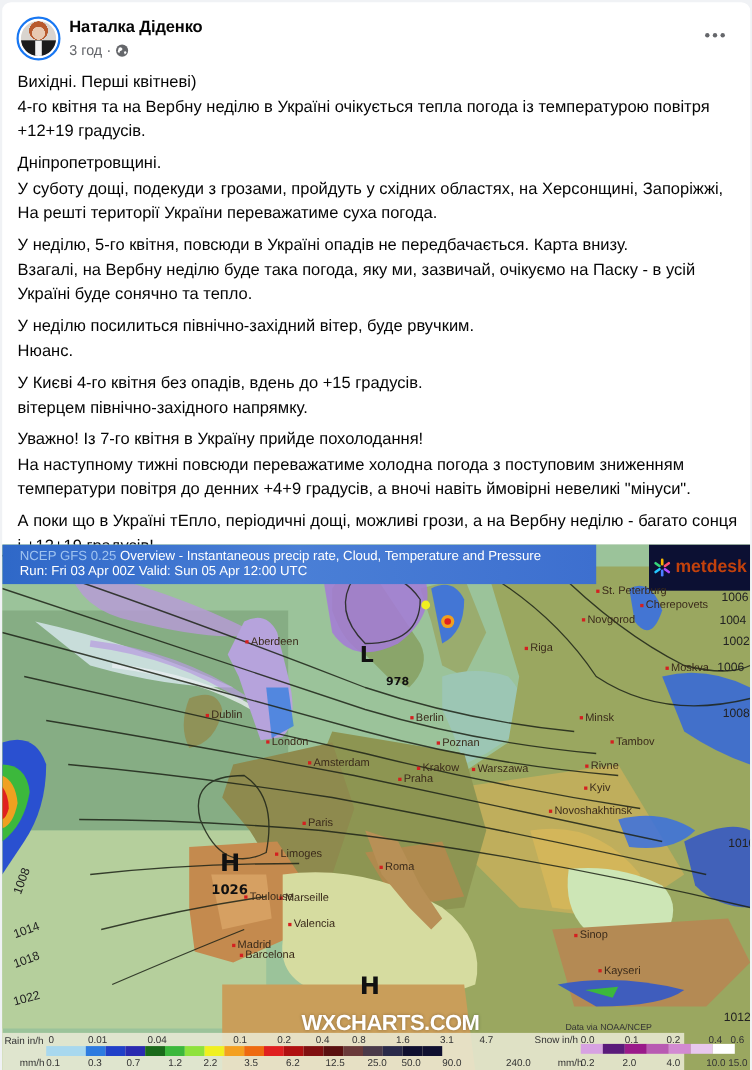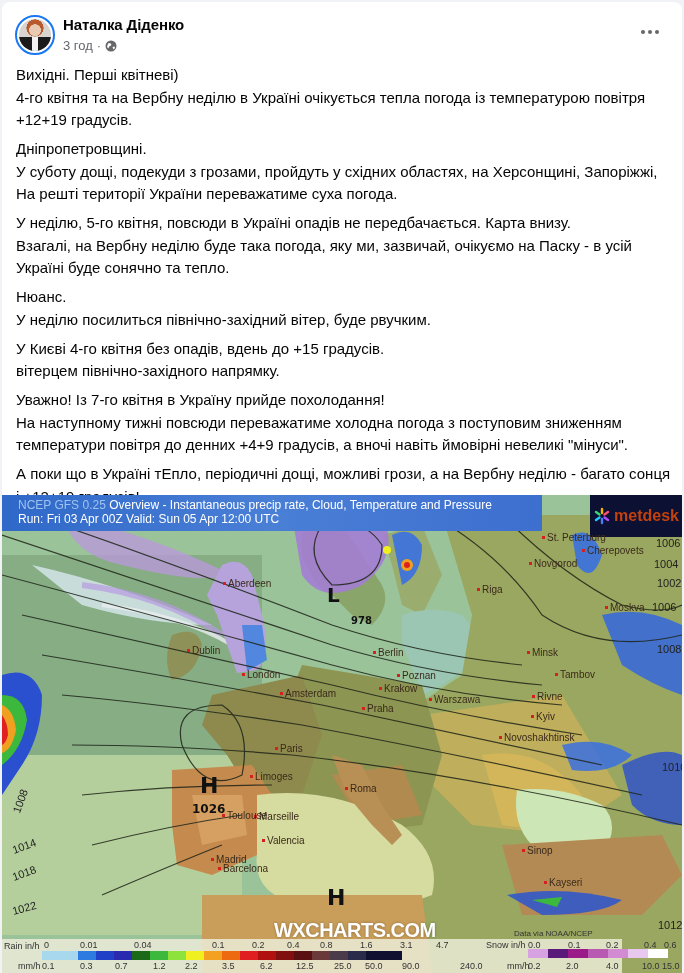--- a/index.html
+++ b/index.html
@@ -115,22 +115,22 @@
       <div>Дніпропетровщині.</div>
       <div>У суботу дощі, подекуди з грозами, пройдуть у східних областях, на Херсонщині, Запоріжжі,</div>
       <div>На решті території України переважатиме суха погода.</div>
     </div>
     <div class="para">
       <div>У неділю, 5-го квітня, повсюди в Україні опадів не передбачається. Карта внизу.</div>
       <div>Взагалі, на Вербну неділю буде така погода, яку ми, зазвичай, очікуємо на Паску - в усій</div>
       <div>Україні буде сонячно та тепло.</div>
     </div>
     <div class="para">
+      <div>У неділю посилиться північно-західний вітер, буде рвучким.</div>
       <div>Нюанс.</div>
-      <div>У неділю посилиться північно-західний вітер, буде рвучким.</div>
     </div>
     <div class="para">
       <div>У Києві 4-го квітня без опадів, вдень до +15 градусів.</div>
       <div>вітерцем північно-західного напрямку.</div>
     </div>
     <div class="para">
       <div>Уважно! Із 7-го квітня в Україну прийде похолодання!</div>
       <div>На наступному тижні повсюди переважатиме холодна погода з поступовим зниженням</div>
       <div>температури повітря до денних +4+9 градусів, а вночі навіть ймовірні невеликі "мінуси".</div>
     </div>
@@ -259,21 +259,21 @@
     <div class="city" style="left:585px;top:50px;">Cherepovets</div>
     <div class="city" style="left:532px;top:63px;">Novgorod</div>
     <div class="city" style="left:608px;top:107px;">Moskva</div>
     <div class="city" style="left:480px;top:89px;">Riga</div>
     <div class="city" style="left:530px;top:152px;">Minsk</div>
     <div class="city" style="left:558px;top:174px;">Tambov</div>
     <div class="city" style="left:535px;top:196px;">Rivne</div>
     <div class="city" style="left:534px;top:216px;">Kyiv</div>
     <div class="city" style="left:432px;top:199px;">Warszawa</div>
     <div class="city" style="left:400px;top:175px;">Poznan</div>
-    <div class="city" style="left:382px;top:188px;">Krakow</div>
+    <div class="city" style="left:382px;top:198px;">Krakow</div>
     <div class="city" style="left:376px;top:152px;">Berlin</div>
     <div class="city" style="left:365px;top:208px;">Praha</div>
     <div class="city" style="left:226px;top:83px;">Aberdeen</div>
     <div class="city" style="left:190px;top:150px;">Dublin</div>
     <div class="city" style="left:245px;top:174px;">London</div>
     <div class="city" style="left:283px;top:193px;">Amsterdam</div>
     <div class="city" style="left:278px;top:248px;">Paris</div>
     <div class="city" style="left:253px;top:276px;">Limoges</div>
     <div class="city" style="left:257px;top:316px;">Marseille</div>
     <div class="city" style="left:225px;top:315px;">Toulouse</div>

